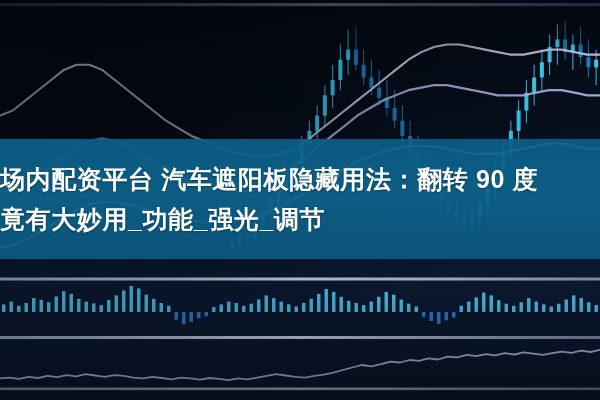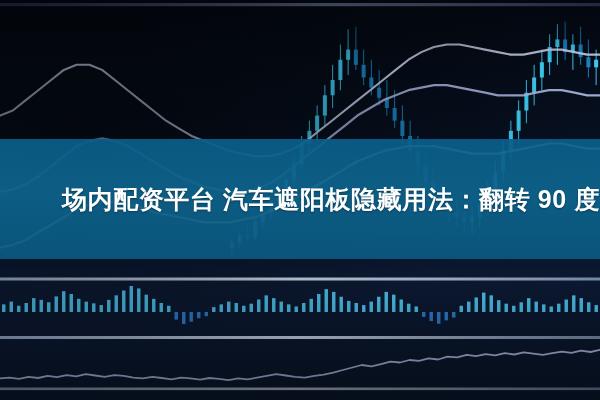--- a/index.html
+++ b/index.html
@@ -43,21 +43,21 @@
     top: 139px;
     width: 600px;
     height: 120px;
     background: linear-gradient(180deg,
         rgba(10,94,137,0.93) 0%,
         rgba(13,99,140,0.93) 45%,
         rgba(11,88,128,0.93) 100%);
     box-sizing: border-box;
     display: flex;
     flex-direction: column;
-    align-items: flex-end;
+    align-items: flex-start;
     justify-content: center;
     overflow: hidden;
   }
   .title-line {
     color: #ffffff;
     font-size: 25px;
     font-weight: bold;
     line-height: 40px;
     letter-spacing: 0.6px;
     white-space: nowrap;
@@ -314,15 +314,16 @@
       <rect x="0" y="277.5" width="600" height="3" fill="url(#dividerG)"></rect>
       <rect x="0" y="336" width="600" height="3" fill="url(#dividerG)"></rect>
       <rect x="0" y="387.5" width="600" height="2.6" fill="url(#dividerG)" opacity="0.9"></rect>
     </svg>
   </div>
 
   <div class="vignette"></div>
 
   <div class="title-band">
     <div class="title-line l1">场内配资平台 汽车遮阳板隐藏用法：翻转 90 度</div>
+    <div class="title-line l2">竟有大妙用_功能_强光_调节</div>
   </div>
 
 </div>
 
 </body></html>

